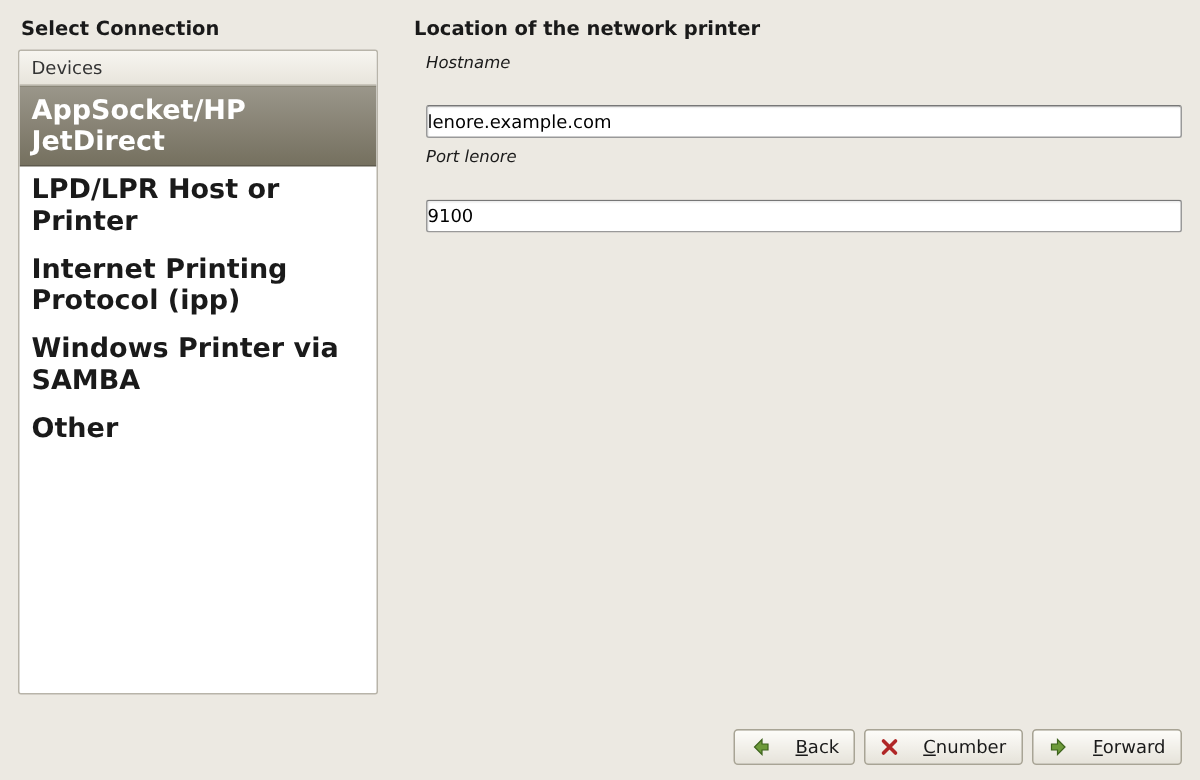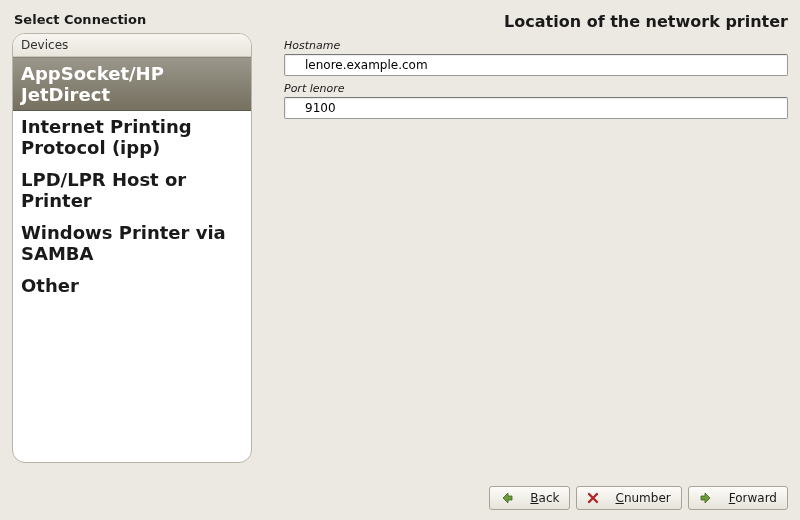--- a/index.html
+++ b/index.html
@@ -27,21 +27,21 @@
     .panel-title {
       font-weight: bold;
       font-size: 13px;
       margin-bottom: 6px;
       padding-left: 2px;
     }
     .device-list {
       flex: 1;
       background: #fff;
       border: 1px solid #b8b4a9;
-      border-radius: 13px;
+      border-radius: 2px;
       overflow: hidden;
     }
     .device-header {
       background: linear-gradient(to bottom, #f7f5f0, #e8e5dc);
       border-bottom: 1px solid #c9c5ba;
       padding: 4px 8px;
       font-size: 12px;
       color: #333;
     }
     .device-item {
@@ -56,44 +56,44 @@
       color: #fff;
       border-top: 1px solid #8a8677;
       border-bottom: 1px solid #5e5a4d;
     }
     .right-panel {
       flex: 1;
       padding-top: 0;
     }
     .section-title {
       font-weight: bold;
-      font-size: 16px;
+      font-size: 13px;
       margin-bottom: 8px;
-      text-align: right;
     }
     .form-row {
       margin-bottom: 6px;
       padding-left: 8px;
     }
     .form-label {
       display: block;
       font-size: 11px;
       margin-bottom: 2px;
       font-style: italic;
     }
     .text-input {
       width: 100%;
-      padding: 3px 20px;
+      padding: 3px 0;
       font-size: 12px;
       border: 1px solid #999;
       border-top-color: #777;
       border-radius: 2px;
       background: #fff;
       font-family: inherit;
       box-shadow: inset 1px 1px 1px rgba(0,0,0,0.08);
+      margin-top: 20px;
     }
     .button-bar {
       position: absolute;
       bottom: 10px;
       right: 12px;
       display: flex;
       gap: 6px;
     }
     .btn {
       display: inline-flex;
@@ -113,22 +113,22 @@
   </style>
 </head>
 <body>
 
 <div class="content">
   <div class="left-panel">
     <div class="panel-title">Select Connection</div>
     <div class="device-list">
       <div class="device-header">Devices</div>
       <div class="device-item selected">AppSocket/HP JetDirect</div>
+      <div class="device-item">LPD/LPR Host or Printer</div>
       <div class="device-item">Internet Printing Protocol (ipp)</div>
-      <div class="device-item">LPD/LPR Host or Printer</div>
       <div class="device-item">Windows Printer via SAMBA</div>
       <div class="device-item">Other</div>
     </div>
   </div>
 
   <div class="right-panel">
     <div class="section-title">Location of the network printer</div>
     <div class="form-row">
       <label class="form-label">Hostname</label>
       <input type="text" class="text-input" value="lenore.example.com" style="">

